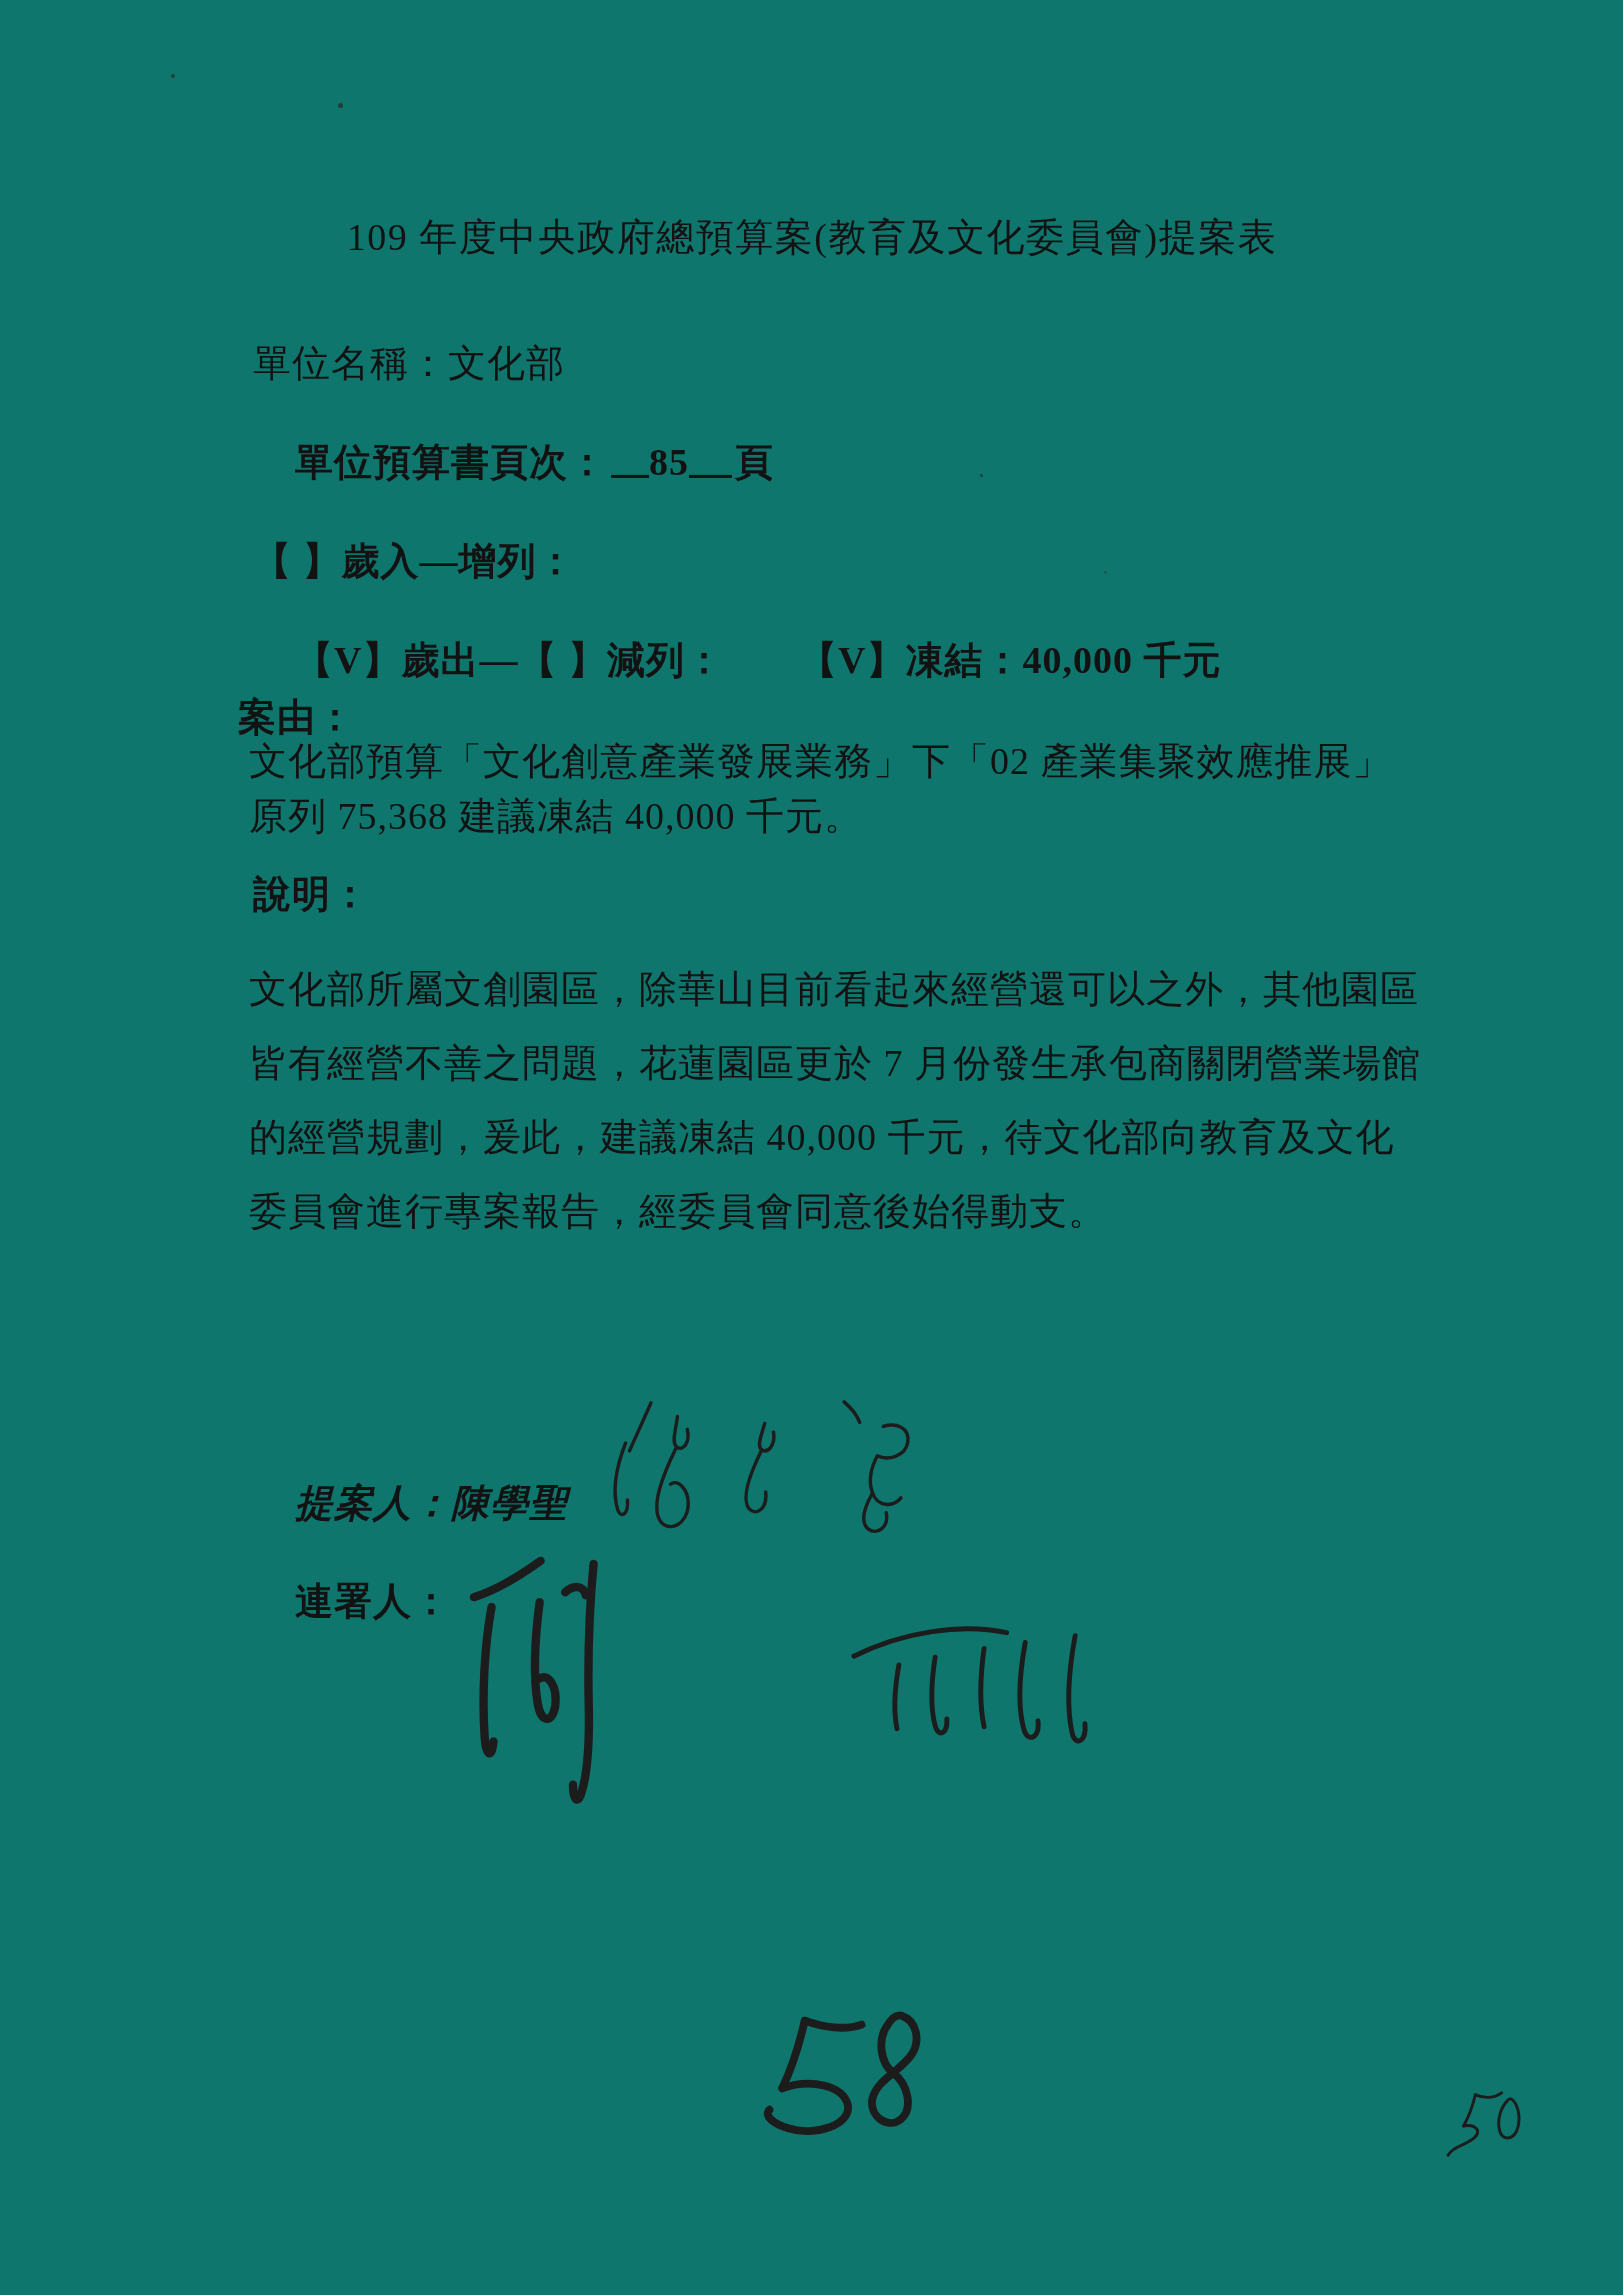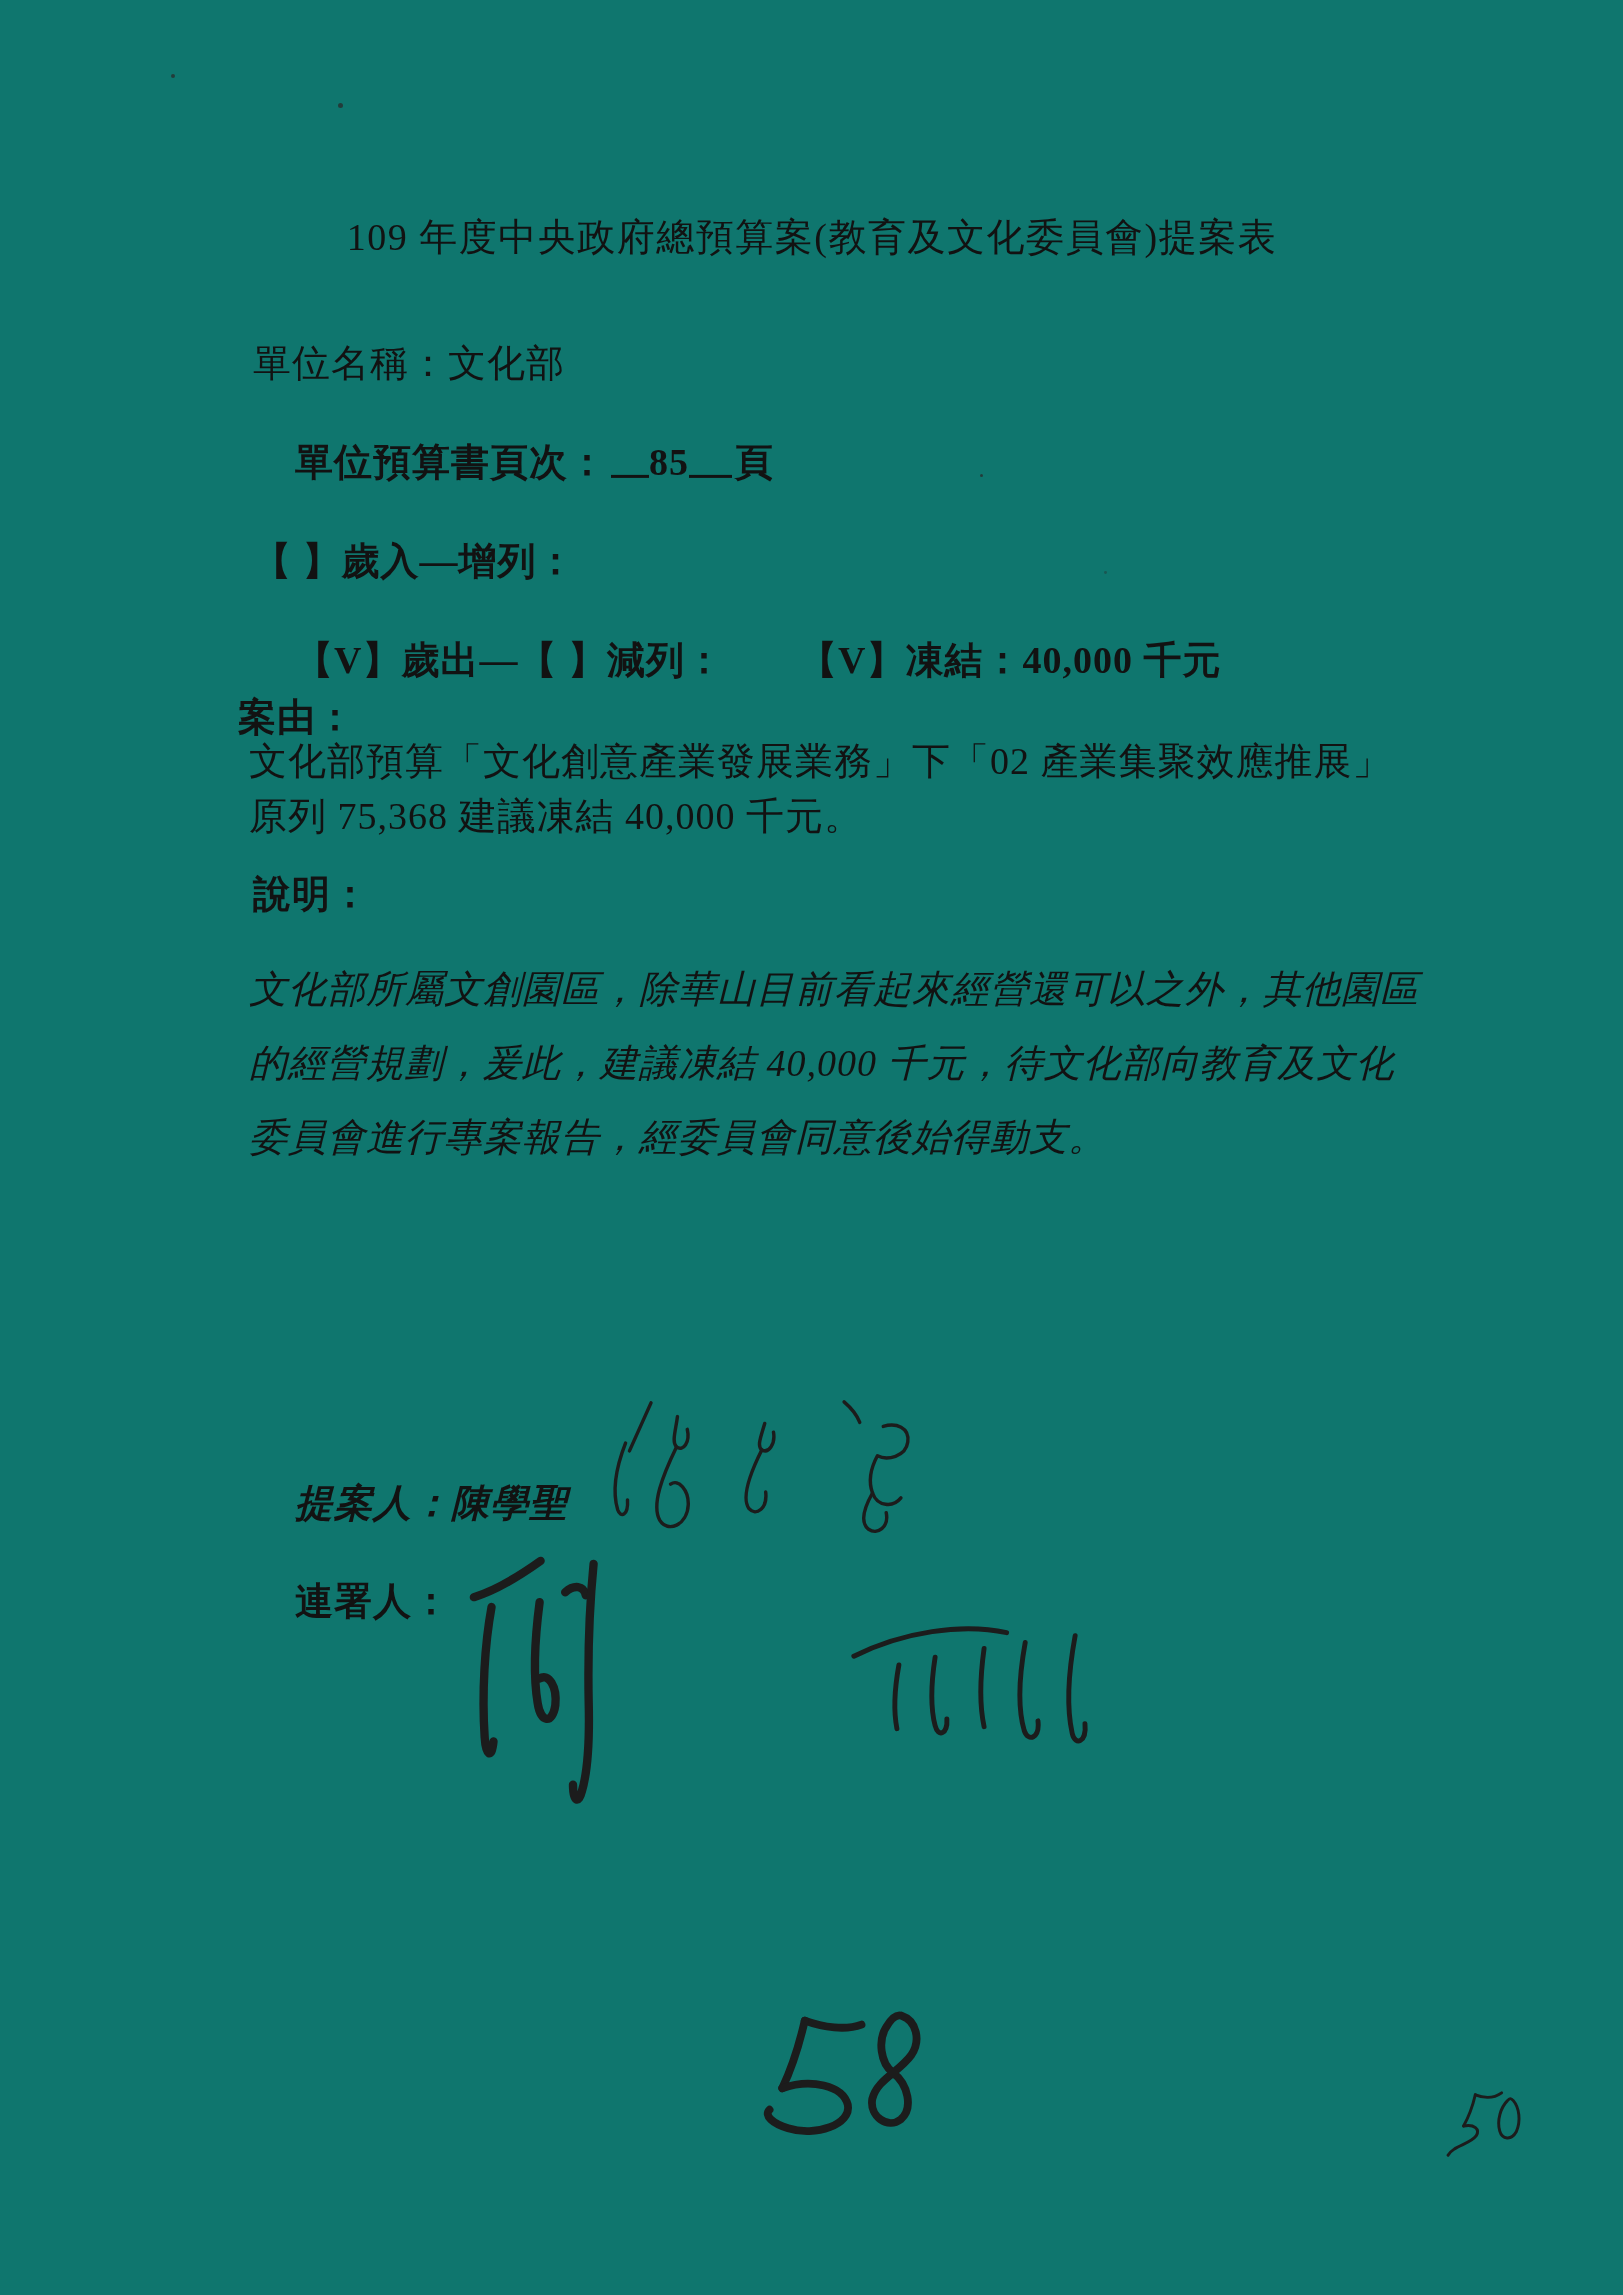--- a/index.html
+++ b/index.html
@@ -47,21 +47,21 @@
   .gap-right { margin-left: 75px; }
   .para {
     position: absolute;
     left: 249px;
     top: 952px;
     width: 1197px;
     font-size: 38px;
     line-height: 74px;
     letter-spacing: 1px;
   }
-  .para div { white-space: pre; font-style: italic; }
+  .para div { white-space: pre; }
   .sig { position: absolute; }
   .sig path {
     fill: none;
     stroke: #1c1c1c;
     stroke-linecap: round;
     stroke-linejoin: round;
   }
   .speck {
     position: absolute;
     background: #2a2a2a;
@@ -88,20 +88,21 @@
     <span>【V】歲出—【 】減列：</span><span class="gap-right">【V】凍結：40,000 千元</span>
   </div>
 
   <div class="line bold" style="top:695px; left:238px;">案由：</div>
   <div class="line" style="top:739px; left:249px;">文化部預算「文化創意產業發展業務」下「02 產業集聚效應推展」</div>
   <div class="line" style="top:794px; left:249px;">原列 75,368 建議凍結 40,000 千元。</div>
 
   <div class="line bold" style="top:872px; left:253px;">說明：</div>
   <div class="para">
     <div>文化部所屬文創園區，除華山目前看起來經營還可以之外，其他園區</div>
+    <div>皆有經營不善之問題，花蓮園區更於 7 月份發生承包商關閉營業場館</div>
     <div>的經營規劃，爰此，建議凍結 40,000 千元，待文化部向教育及文化</div>
     <div>委員會進行專案報告，經委員會同意後始得動支。</div>
   </div>
 
   <div class="line bold" style="top:1436px; left:253px;font-style:italic;">
     <span>提案人：</span><span>陳學聖</span>
   </div>
 
   <svg class="sig" style="left:603px; top:1396px;" width="343" height="147" viewBox="0 0 700 300">
     <g stroke-width="7">

